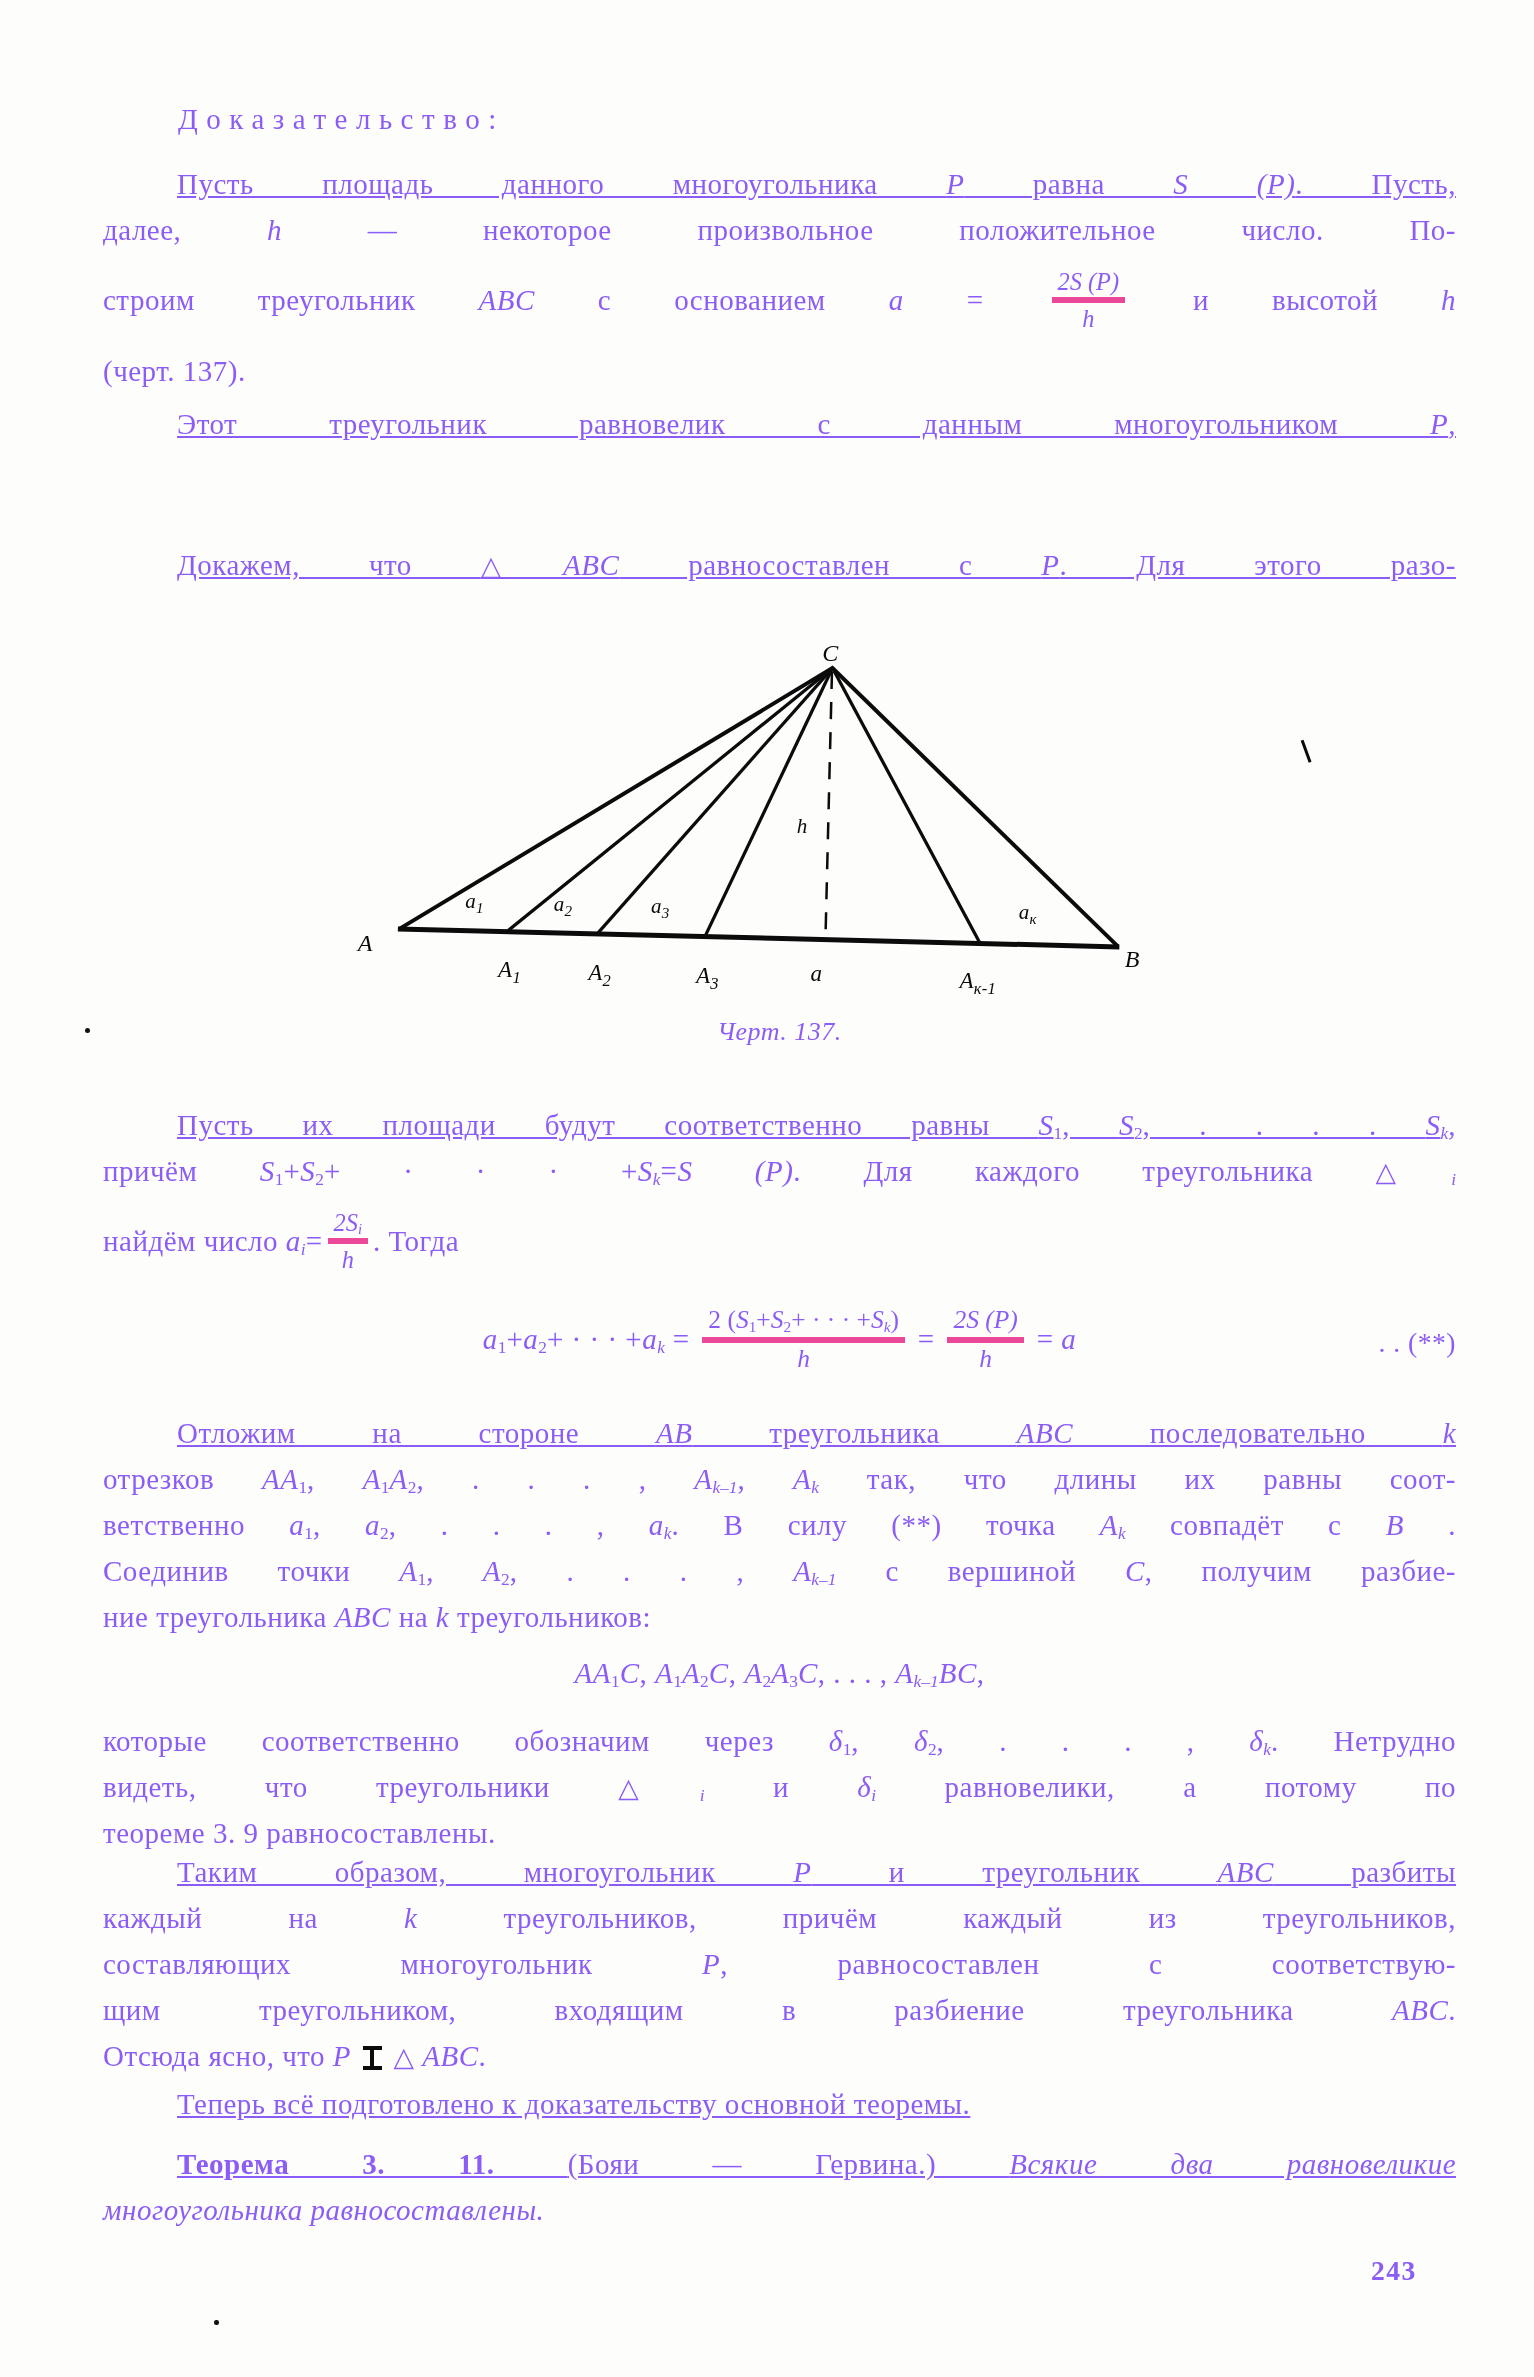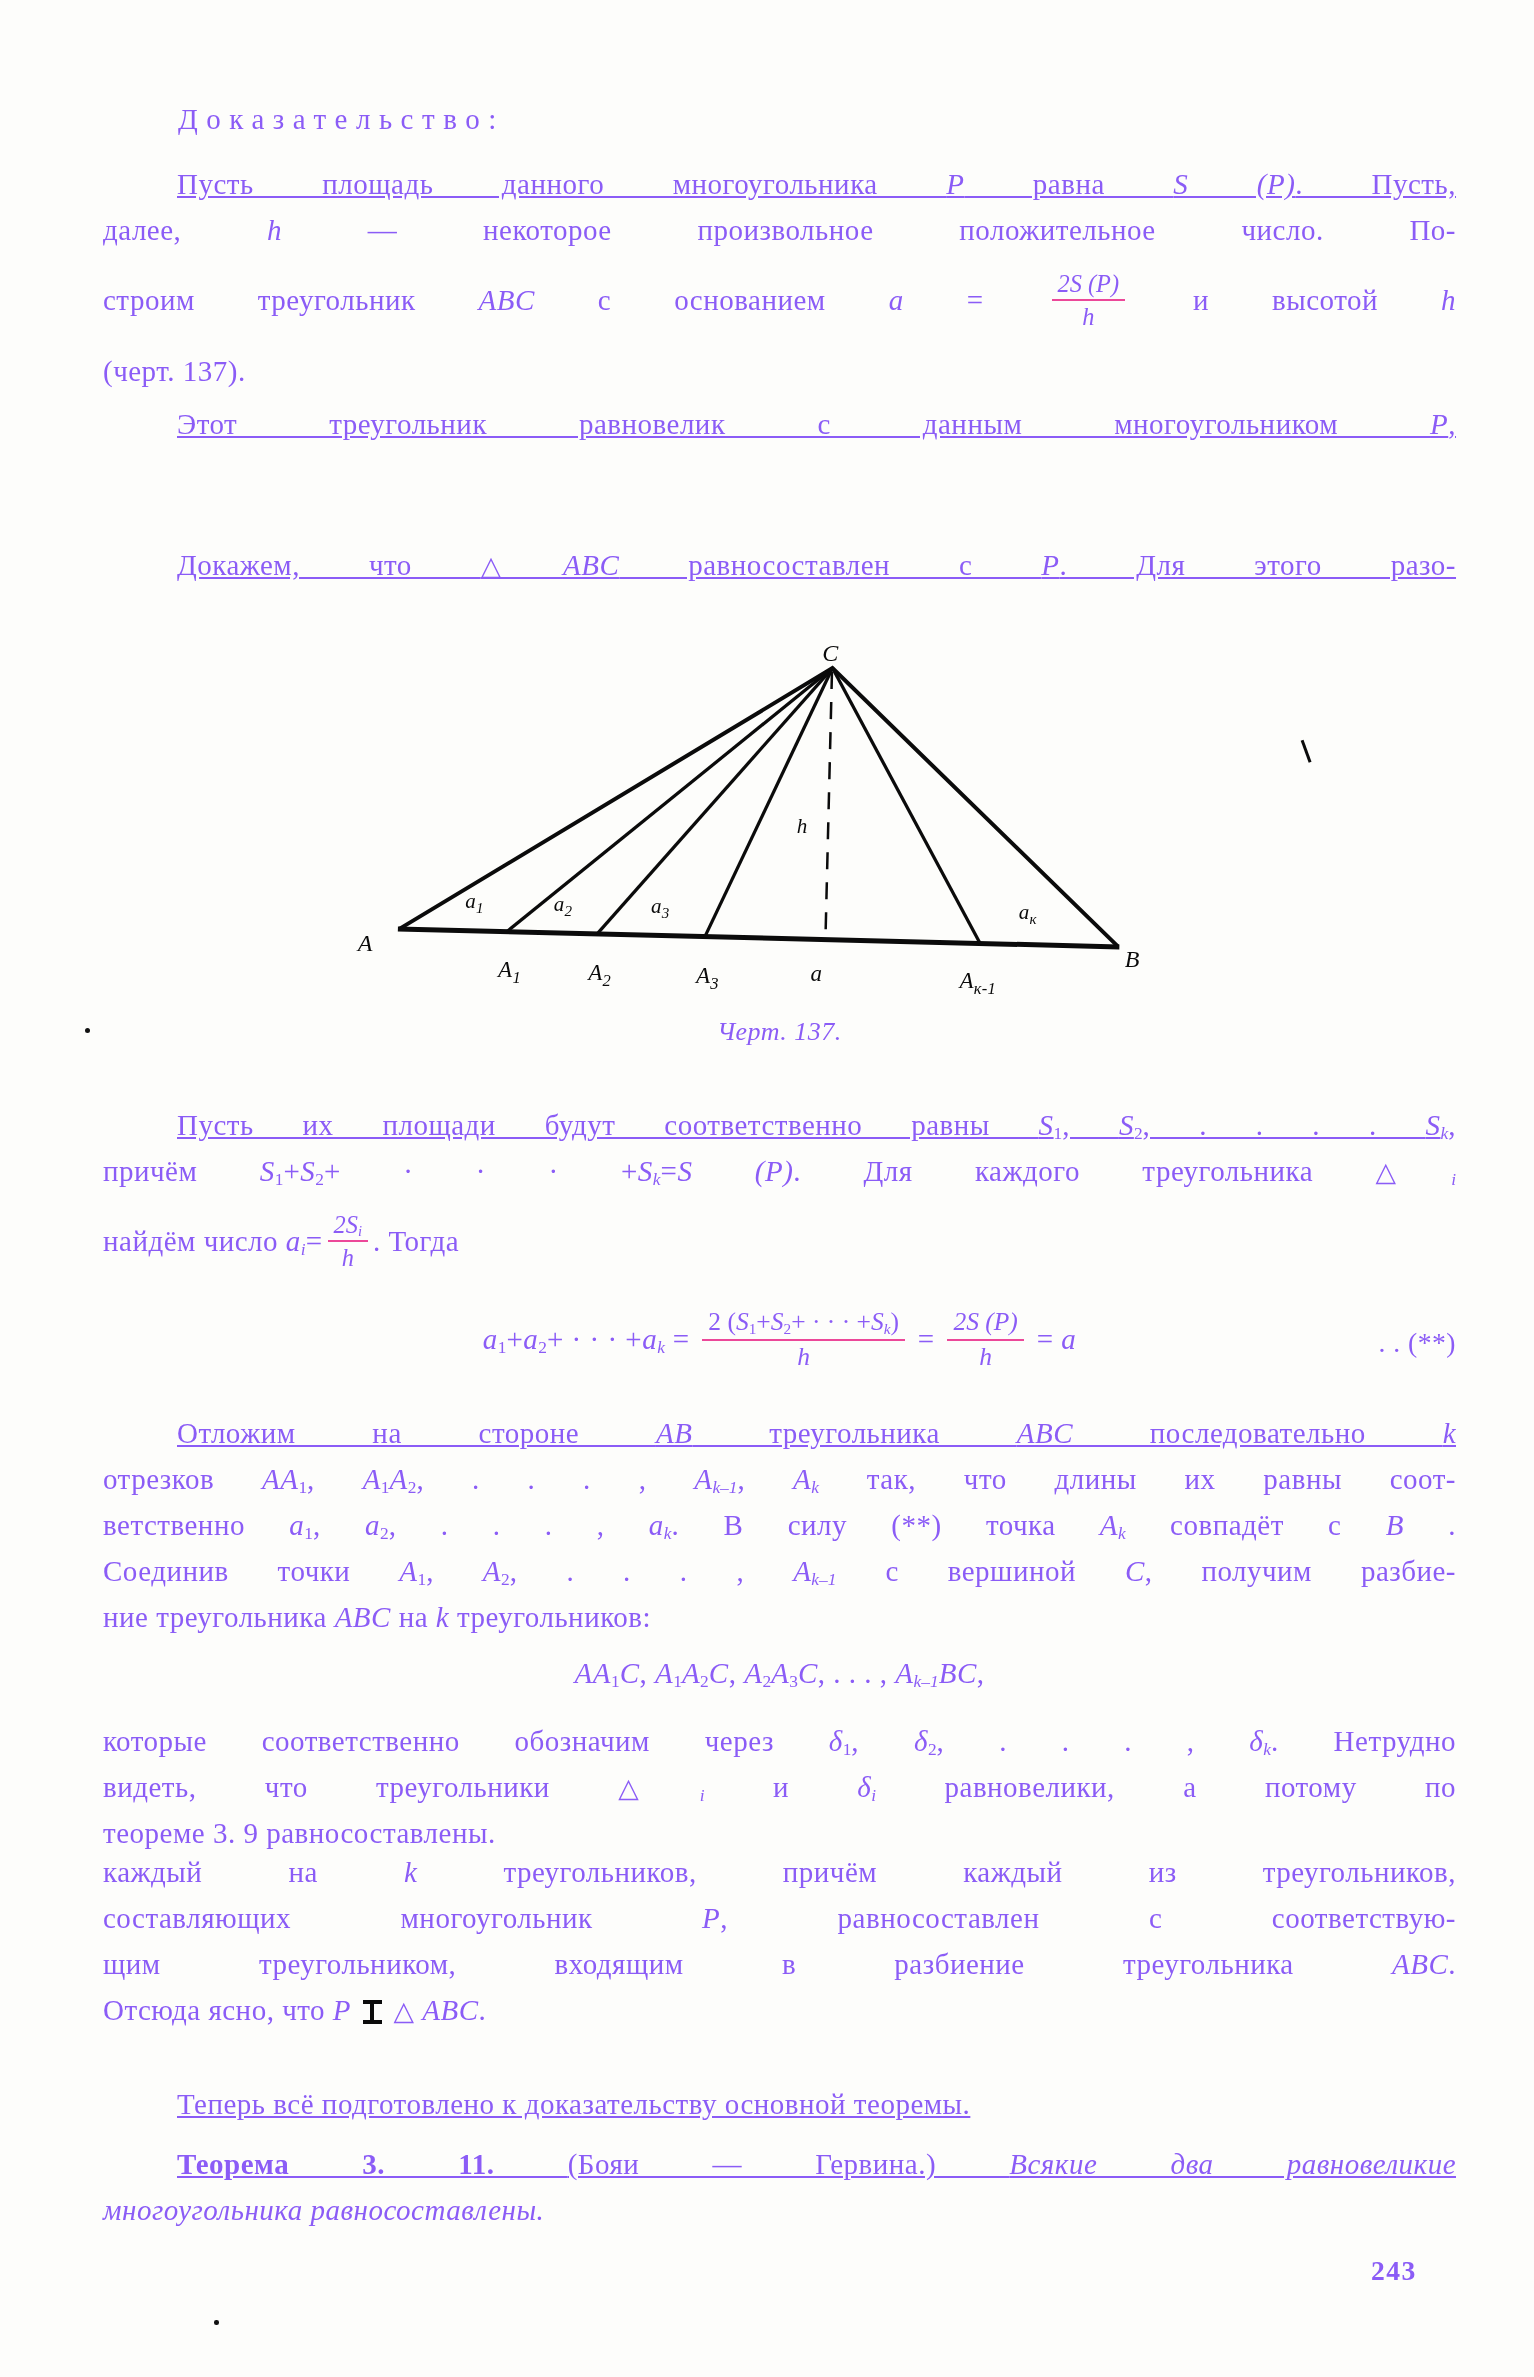--- a/index.html
+++ b/index.html
@@ -10,21 +10,21 @@
   .ln.ind{text-indent:74px;text-decoration:underline;}
   .ln.tall{height:95px;line-height:95px;}
   .ln.last{text-align-last:left;}
   .ln.center{text-align:right;text-align-last:center;}
   .it{font-style:italic;}
   .bd{font-weight:700;}
   .gly{font-family:"DejaVu Sans",sans-serif;font-size:0.92em;}
   .sb{font-size:0.60em;position:relative;top:0.22em;letter-spacing:0;}
   .frac{display:inline-block;vertical-align:middle;text-align:center;text-align-last:center;
         font-size:0.84em;line-height:1.12;margin:0 5px;transform:translateY(-3px);letter-spacing:0;}
-  .frac .fn{display:block;border-bottom:2px solid #ec4899;padding:0 6px 2px;}
+  .frac .fn{display:block;border-bottom:6px solid #ec4899;padding:0 6px 2px;}
   .frac .fd{display:block;padding:2px 6px 0;}
   .heading{letter-spacing:8.5px;margin-left:75px;height:46px;line-height:46px;}
   .caption{text-align:center;font-style:italic;font-size:26px;height:40px;line-height:40px;}
   .formula{display:flex;align-items:center;justify-content:center;height:100px;position:relative;}
   .formula .frac{font-size:0.88em;}
   .fstar{position:absolute;right:0;top:50%;transform:translateY(-50%);font-size:27.6px;}
   .disp{height:50px;}
   .pageno{position:absolute;left:1371px;top:2255px;font-weight:700;font-size:27.6px;letter-spacing:1.5px;}
   .ibeam{display:inline-block;width:19px;height:24px;border-top:4px solid #0b0b0b;border-bottom:4px solid #0b0b0b;
          box-sizing:border-box;position:relative;vertical-align:-4px;margin:0 4px;}
@@ -109,20 +109,21 @@
     <div class="ln center disp"><span class="it">AA</span><span class="sb">1</span><span class="it">C</span><span>, </span><span class="it">A</span><span class="sb">1</span><span class="it">A</span><span class="sb">2</span><span class="it">C</span><span>, </span><span class="it">A</span><span class="sb">2</span><span class="it">A</span><span class="sb">3</span><span class="it">C</span><span>, . . . , </span><span class="it">A</span><span class="it sb">k–1</span><span class="it">BC</span><span>,</span></div>
   </div>
 
   <div class="blk" style="top:1718px;">
       <div class="ln"><span>которые соответственно обозначим через </span><span class="it">δ</span><span class="sb">1</span><span>, </span><span class="it">δ</span><span class="sb">2</span><span>, . . . , </span><span class="it">δ</span><span class="it sb">k</span><span>. Нетрудно</span></div>
       <div class="ln"><span>видеть, что треугольники </span><span class="gly">△</span><span class="it sb">i</span><span> и </span><span class="it">δ</span><span class="it sb">i</span><span> равновелики, а потому по</span></div>
       <div class="ln last"><span>теореме 3. 9 равносоставлены.</span></div>
     </div>
 
   <div class="blk" style="top:1849px;">
+      <div class="ln ind"><span>Таким образом, многоугольник </span><span class="it">P</span><span> и треугольник </span><span class="it">ABC</span><span> разбиты</span></div>
       <div class="ln"><span>каждый на </span><span class="it">k</span><span> треугольников, причём каждый из треугольников,</span></div>
       <div class="ln"><span>составляющих многоугольник </span><span class="it">P</span><span>, равносоставлен с соответствую-</span></div>
       <div class="ln"><span>щим треугольником, входящим в разбиение треугольника </span><span class="it">ABC</span><span>.</span></div>
       <div class="ln last"><span>Отсюда ясно, что </span><span class="it">P</span><span> </span><span class="ibeam"></span><span> </span><span class="gly">△</span><span> </span><span class="it">ABC</span><span>.</span></div>
     </div>
 
   <div class="blk" style="top:2081px;">
       <div class="ln ind last"><span>Теперь всё подготовлено к доказательству основной теоремы.</span></div>
     </div>
 

